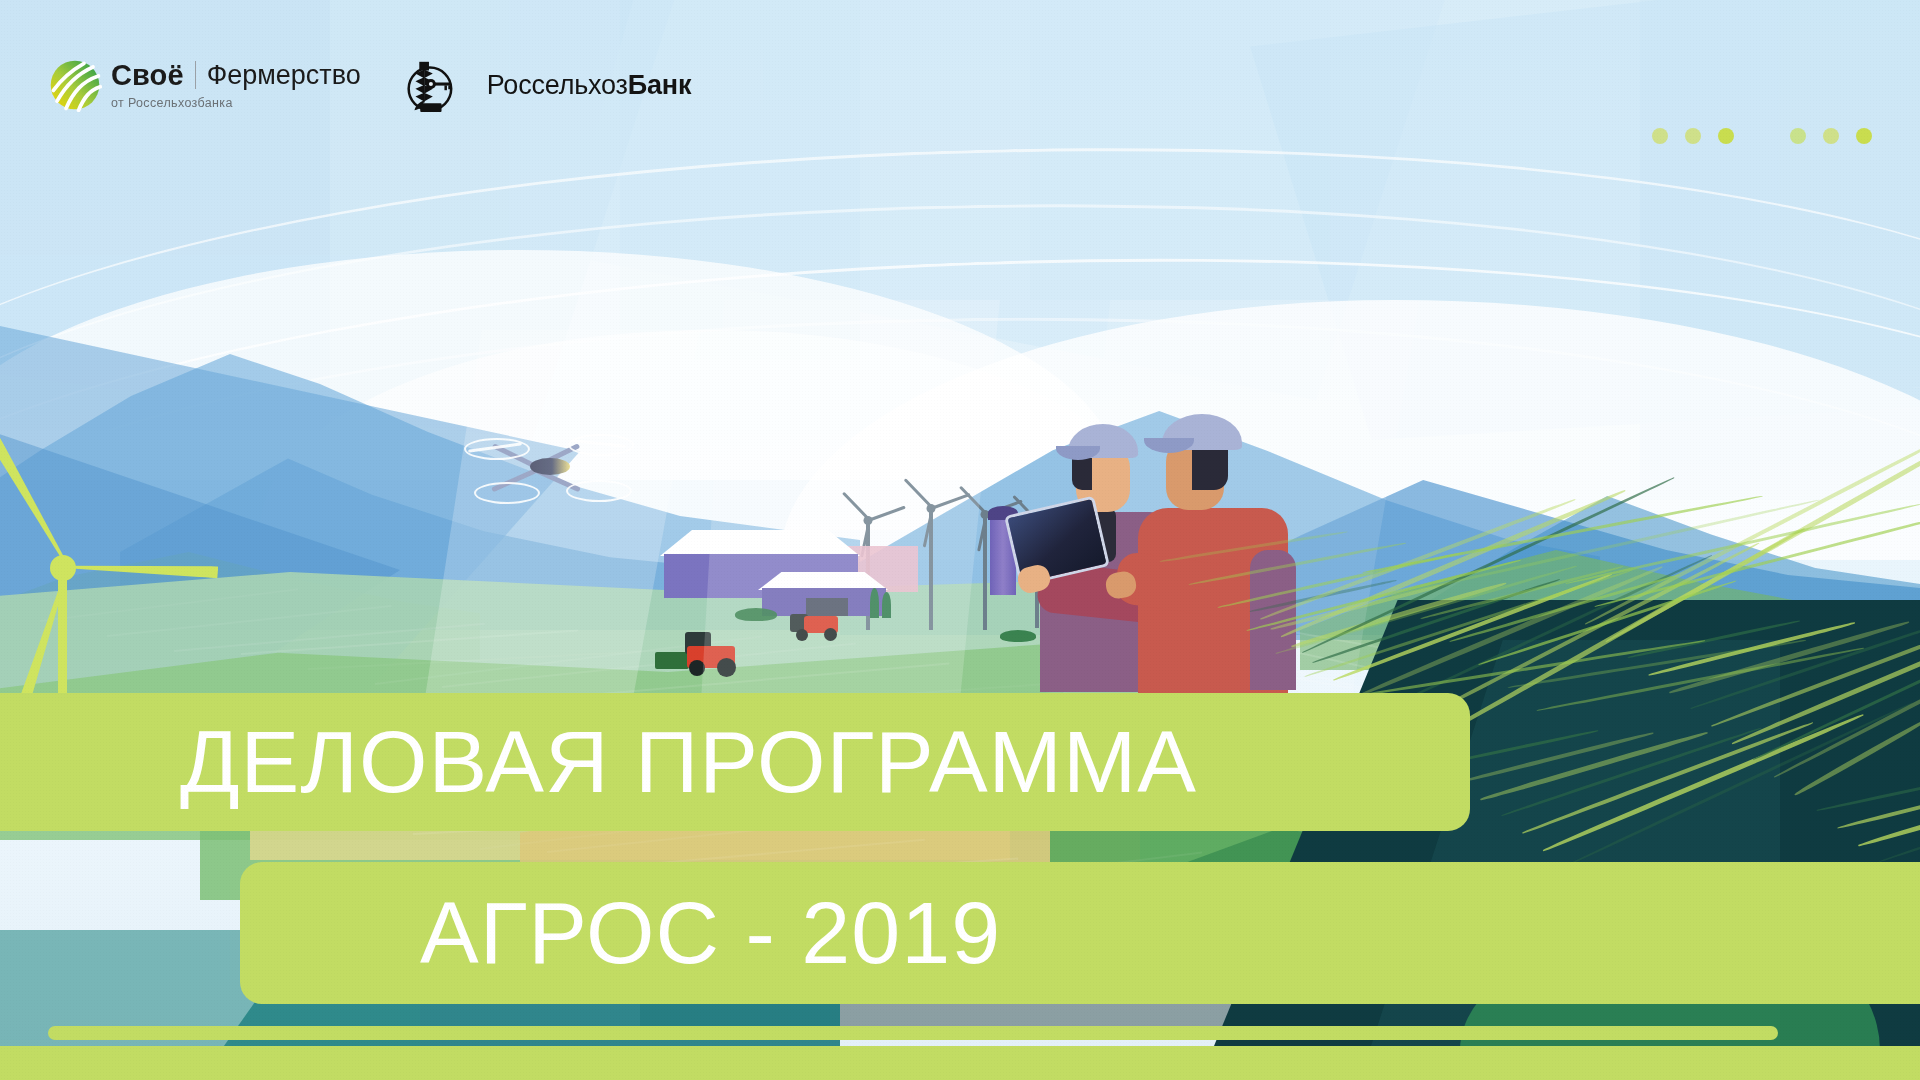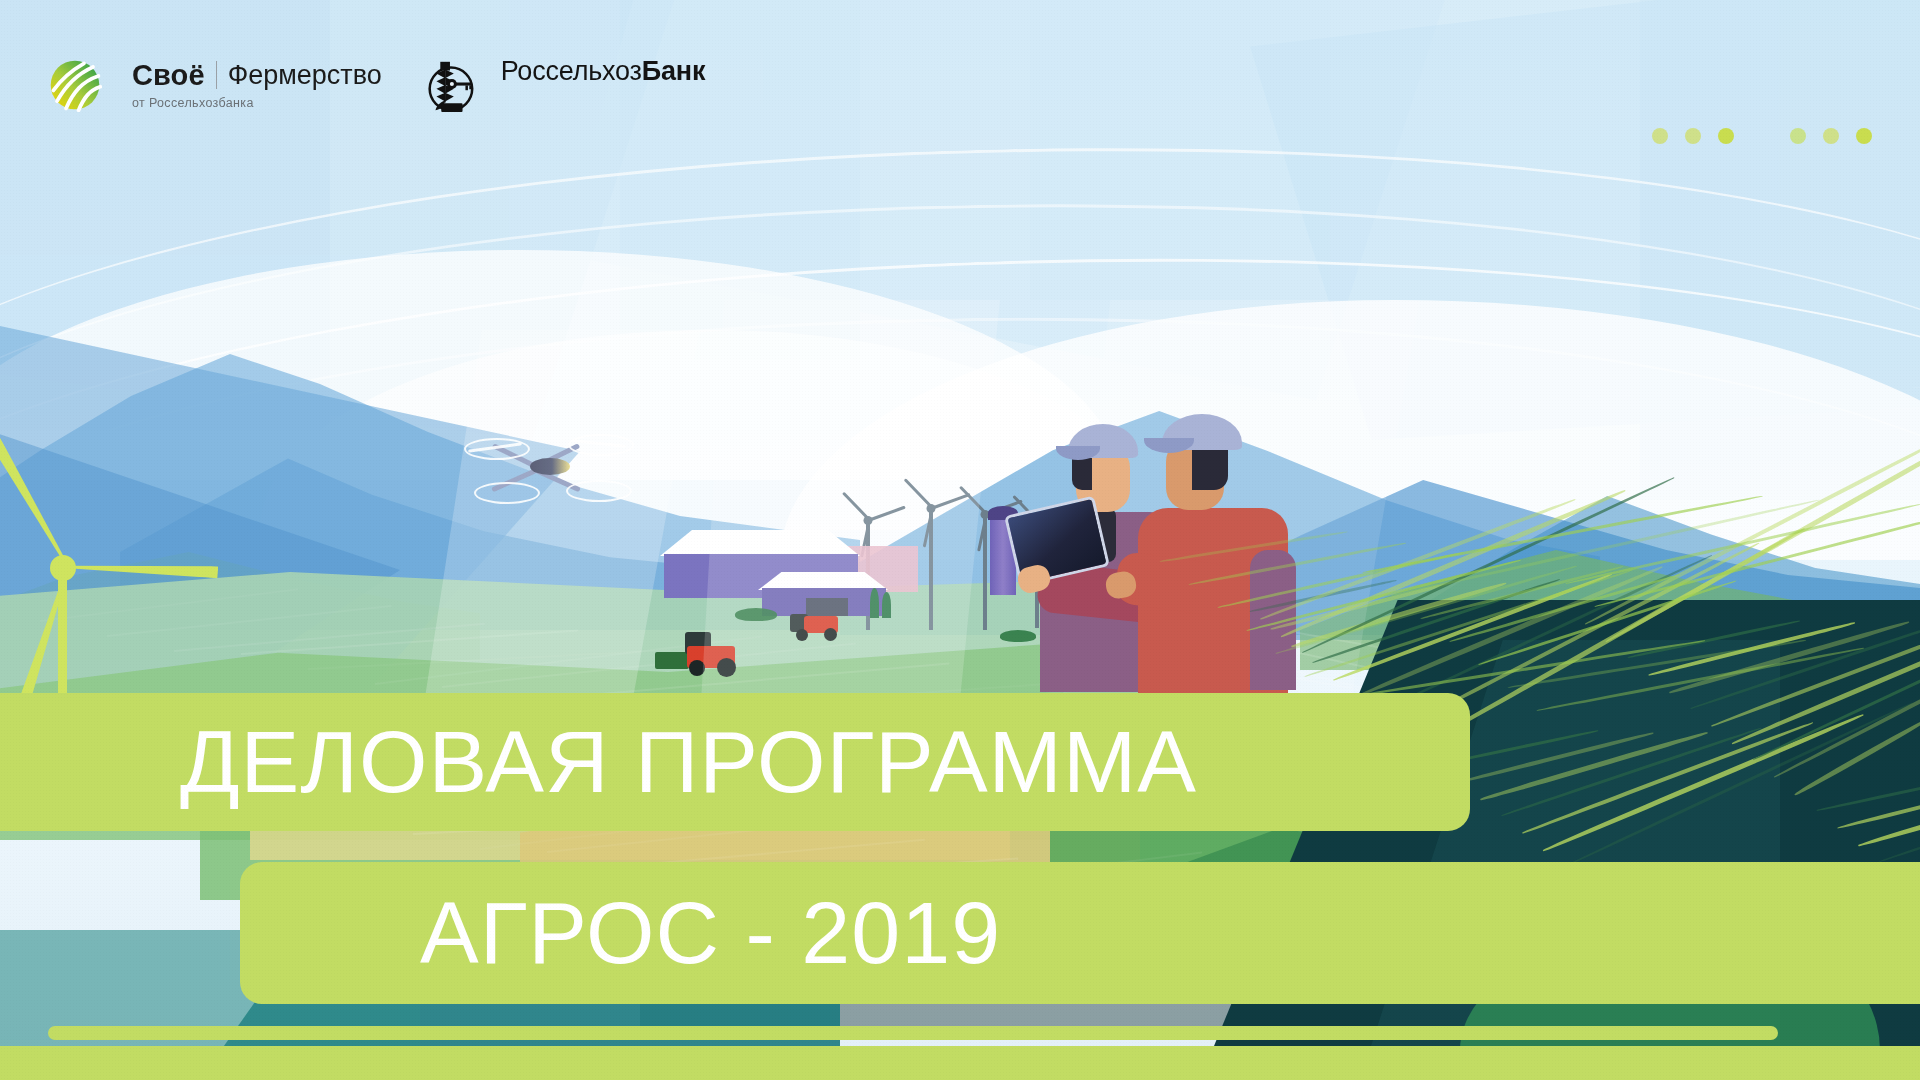--- a/index.html
+++ b/index.html
@@ -165,30 +165,30 @@
     box-shadow:0 0 0 3px #cfd6e8;}
 
   
   .veil{position:absolute;background:rgba(255,255,255,.22);}
   .v1{left:420px;top:330px;width:280px;height:400px;clip-path:polygon(22% 0,100% 0,74% 100%,0 100%);}
   .v2{left:700px;top:300px;width:300px;height:420px;clip-path:polygon(8% 0,100% 0,86% 100%,0 100%);opacity:.8;}
   .v3{left:1060px;top:300px;width:360px;height:420px;clip-path:polygon(14% 0,100% 0,80% 100%,0 100%);opacity:.55;}
 
   
   .logos{position:absolute;left:48px;top:50px;height:70px;display:flex;align-items:center;gap:38px;z-index:30;}
-  .logo-svoe{display:flex;align-items:center;gap:30px;}
+  .logo-svoe{display:flex;align-items:center;gap:9px;}
   .svoe-mark{width:54px;height:54px;flex:none;}
   .svoe-text{display:flex;flex-direction:column;justify-content:center;line-height:1;}
   .svoe-top{display:flex;align-items:center;gap:11px;}
   .svoe-brand{font-size:29px;font-weight:700;color:#1b1b1b;letter-spacing:.1px;}
   .svoe-div{width:1px;height:28px;background:#9aa0a6;}
   .svoe-word{font-size:27px;font-weight:400;color:#1b1b1b;}
   .svoe-sub{font-size:12.5px;color:#6b7176;margin-top:7px;letter-spacing:.35px;}
 
-  .logo-rshb{display:flex;gap:23px;}
+  .logo-rshb{display:flex;align-items:center;gap:30px;}
   .rshb-mark{width:58px;height:58px;flex:none;}
   .rshb-text{font-size:27px;color:#141414;letter-spacing:-.2px;}
   .rshb-text b{font-weight:700;}
 
   
   .dots{position:absolute;right:48px;top:128px;display:flex;align-items:center;gap:17px;z-index:30;}
   .dots .gap{width:22px;}
   .dot{width:16px;height:16px;border-radius:50%;}
 
   

